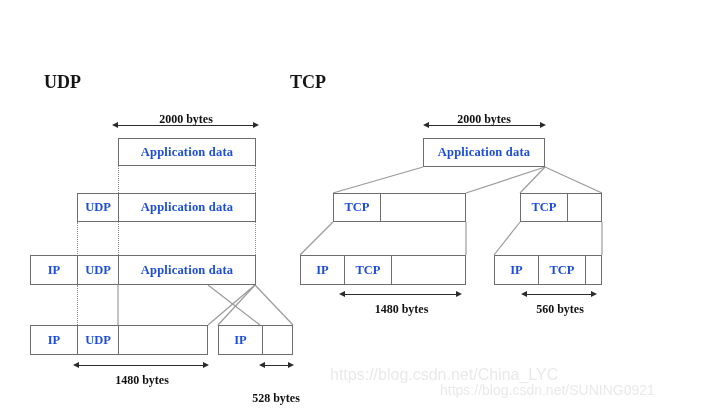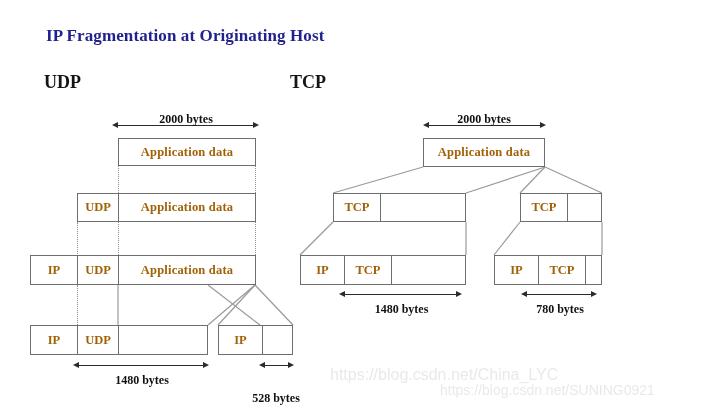--- a/index.html
+++ b/index.html
@@ -44,21 +44,21 @@
     align-items: stretch;
     z-index: 4;
   }
   .pdu-cell {
     box-sizing: border-box;
     display: flex;
     align-items: center;
     justify-content: center;
     font-size: 12.5px;
     font-weight: bold;
-    color: #a16207;
+    color: #1d4ed8;
     white-space: nowrap;
     overflow: hidden;
     border-right: 1.4px solid #6e6e6e;
   }
   .pdu-cell:last-child { border-right: none; }
   .pdu-cell.wide { font-size: 12.5px; letter-spacing: 0.2px; }
 
   .dim-label {
     position: absolute;
     font-size: 12px;
@@ -108,21 +108,20 @@
     z-index: 8;
   }
   #watermark-primary   { left: 330px; top: 366px; font-size: 16px; }
   #watermark-secondary { left: 440px; top: 382px; font-size: 14px; }
 </style>
 </head>
 <body>
 
 <div id="page">
 
-  <div id="slide-title">IP Fragmentation at Originating Host</div>
 
   <div class="section-heading" id="heading-udp">UDP</div>
   <div class="section-heading" id="heading-tcp">TCP</div>
 
   <div class="dotline" style="left:118px; top:165px; height:92px;"></div>
   <div class="dotline" style="left:255px; top:165px; height:92px;"></div>
   <div class="dotline" style="left:77px; top:222px; height:34px;"></div>
   <div class="dotline" style="left:77px; top:285px; height:42px;"></div>
 
   <svg class="connectors" viewBox="0 0 711 415" xmlns="http://www.w3.org/2000/svg">
@@ -219,18 +218,18 @@
   </div>
 
   <div class="arrow-head left" style="left:339px; top:291px;"></div>
   <div class="arrow-line" style="left:344px; top:294px; width:115px;"></div>
   <div class="arrow-head right" style="left:456px; top:291px;"></div>
   <div class="dim-label" style="left:344px; top:302px; width:115px;">1480 bytes</div>
 
   <div class="arrow-head left" style="left:521px; top:291px;"></div>
   <div class="arrow-line" style="left:526px; top:294px; width:68px;"></div>
   <div class="arrow-head right" style="left:591px; top:291px;"></div>
-  <div class="dim-label" style="left:526px; top:302px; width:68px;">780 bytes</div>
+  <div class="dim-label" style="left:526px; top:302px; width:68px;">560 bytes</div>
 
   <div class="watermark" id="watermark-primary">https://blog.csdn.net/China_LYC</div>
   <div class="watermark" id="watermark-secondary">https://blog.csdn.net/SUNING0921</div>
 
 </div>
 
 </body></html>

